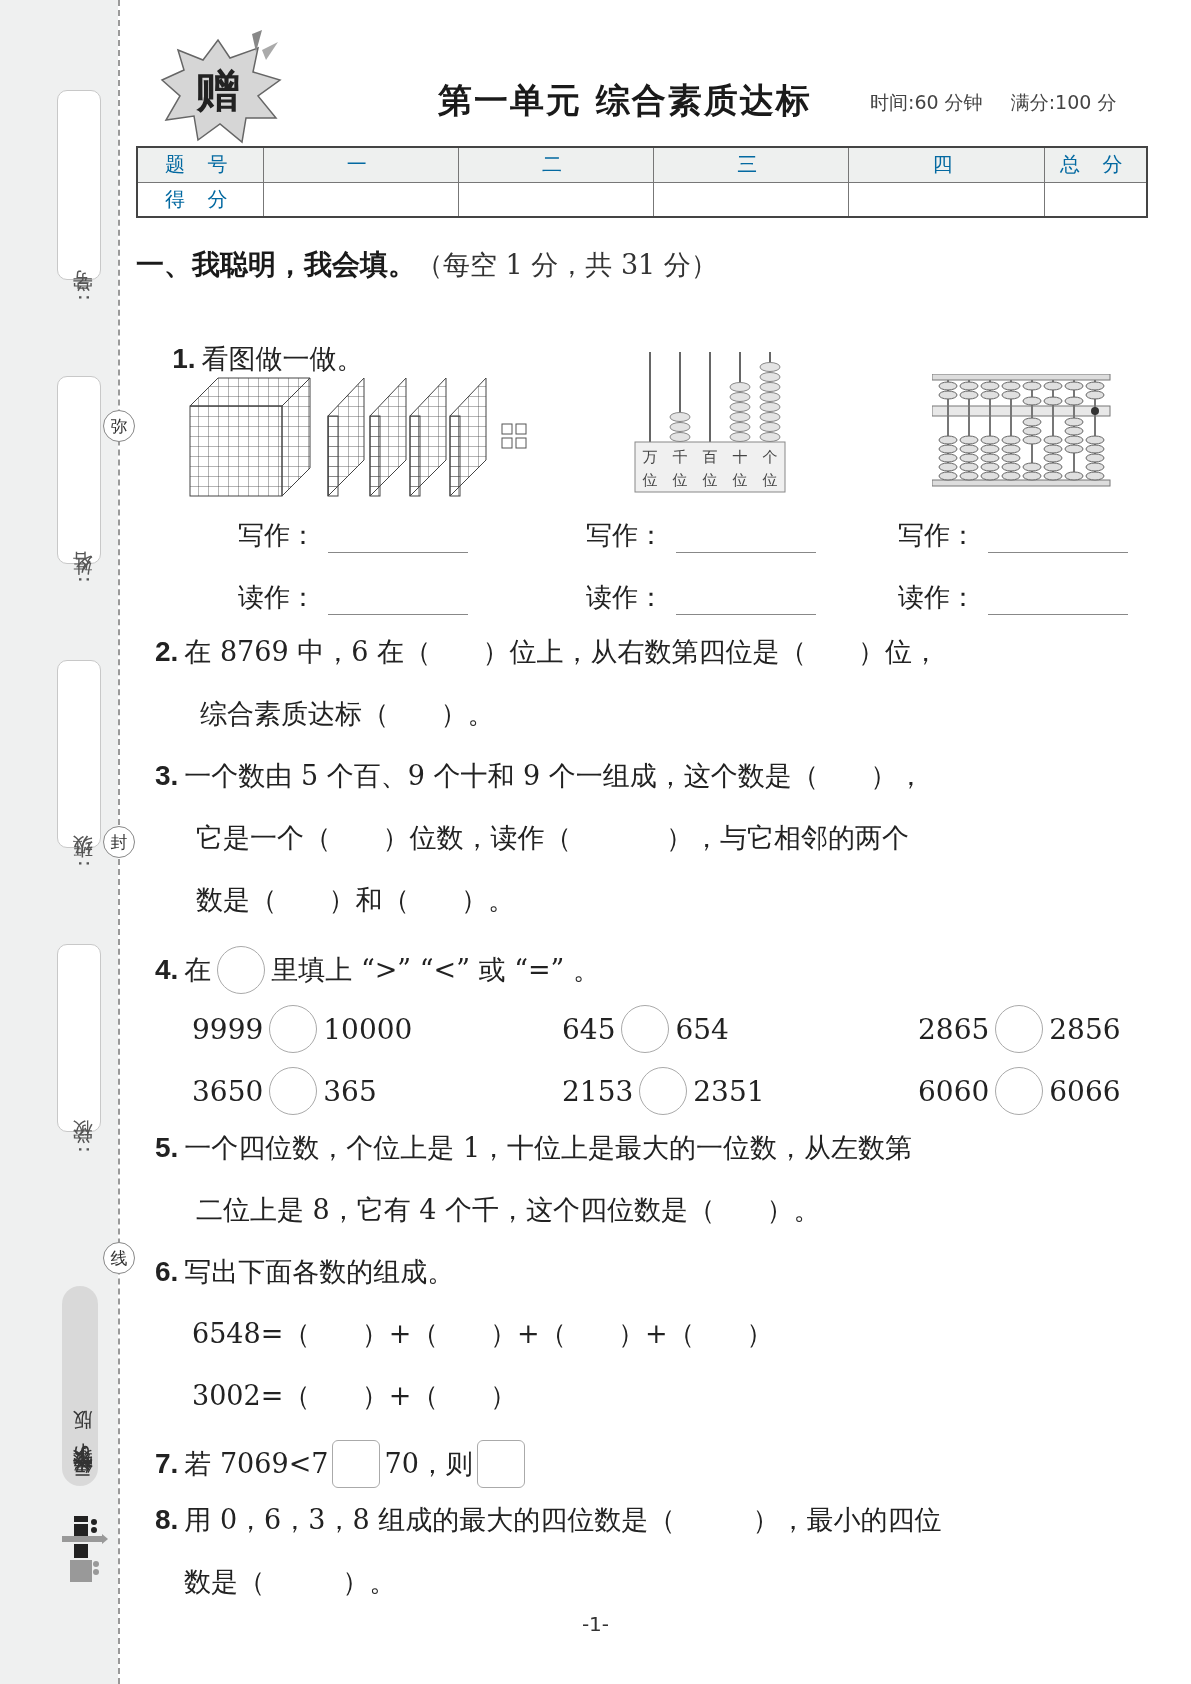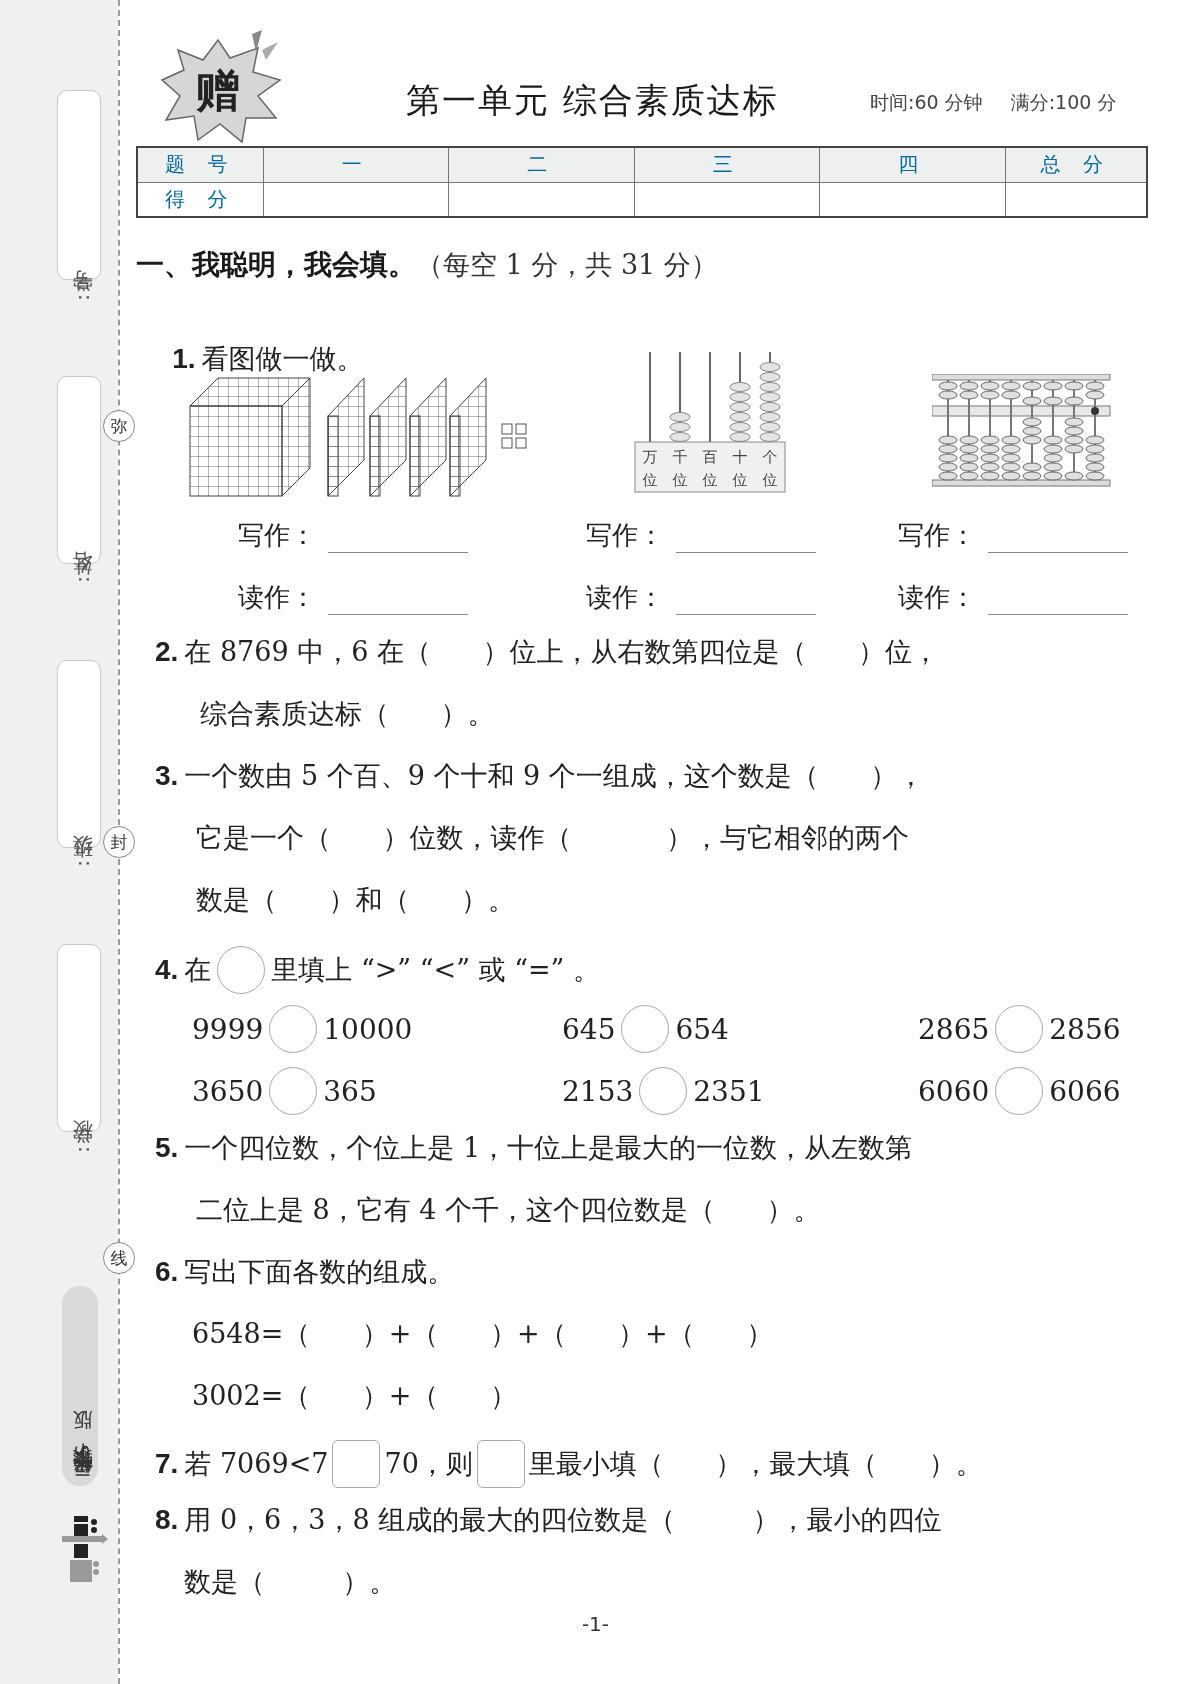--- a/index.html
+++ b/index.html
@@ -11,30 +11,30 @@
   .cutline { position: absolute; left: 118px; top: 0; height: 1684px; border-left: 2px dashed #9a9a9a; }
   .field-box { position: absolute; left: 57px; width: 44px; background: #fff; border: 1.5px solid #c8c8c8; border-radius: 10px; }
   .field-label { position: absolute; left: 68px; width: 24px; font-family: "DejaVu Sans", sans-serif; font-size: 20px; color: #555; writing-mode: vertical-rl; transform: rotate(180deg); letter-spacing: 4px; }
   .seal { position: absolute; left: 103px; width: 32px; height: 32px; border-radius: 50%; border: 1px solid #888; background: #fff; font-family: "DejaVu Sans", sans-serif; font-size: 17px; text-align: center; line-height: 30px; color: #333; }
   .spine { position: absolute; left: 62px; top: 1286px; width: 36px; height: 200px; background: #d9d9d9; border-radius: 18px; }
   .spine-text { position: absolute; left: 68px; top: 1300px; font-family: "DejaVu Sans", sans-serif; font-size: 20px; color: #333; writing-mode: vertical-rl; transform: rotate(180deg); height: 190px; text-align: left; }
   .brand-logo { position: absolute; left: 58px; top: 1516px; width: 50px; height: 70px; }
 
   
   .gift-badge { position: absolute; left: 158px; top: 30px; width: 130px; height: 115px; }
-  .title { position: absolute; left: 406px; top: 78px; font-size: 34px; font-weight: normal; letter-spacing: 2px; color: #1a1a1a; }
+  .title { position: absolute; left: 438px; top: 78px; font-size: 34px; font-weight: bold; letter-spacing: 2px; color: #1a1a1a; }
   .meta { position: absolute; left: 870px; top: 90px; font-family: "DejaVu Sans", sans-serif; font-size: 19px; color: #444; }
   .meta span { margin-right: 22px; }
 
   
   .score-table { position: absolute; left: 136px; top: 146px; width: 1012px; border-collapse: collapse; border: 2px solid #444; font-family: "DejaVu Sans", sans-serif; font-size: 20px; }
   .score-table td { border: 1px solid #777; height: 35px; text-align: center; letter-spacing: 8px; color: #0369a1; }
   .score-table tr.head td { background: #eef0ef; }
   .score-table td.c0 { width: 126px; }
-  .score-table td.c5 { width: 142px; }
+  .score-table td.c5 { width: 103px; }
 
   
   .section-title { position: absolute; left: 136px; top: 246px; font-family: "DejaVu Sans", sans-serif; font-size: 28px; font-weight: bold; color: #1a1a1a; }
   .section-title .note { font-weight: normal; font-family: "DejaVu Serif", serif; font-size: 27px; color: #333; }
   .line { position: absolute; font-size: 27px; color: #222; white-space: pre; }
   .qnum { font-family: "Liberation Sans", sans-serif; font-weight: bold; font-size: 28px; margin-right: 6px; }
 
   .label-row { position: absolute; font-size: 26px; color: #222; }
   .blank { display: inline-block; width: 140px; border-bottom: 1.5px solid #888; height: 26px; vertical-align: bottom; margin-left: 12px; }
 
@@ -317,19 +317,19 @@
   </div>
 
 <div class="line" style="left:155px;top:1130px"><span class="qnum">5.</span><span>一个四位数，个位上是 1，十位上是最大的一位数，从左数第</span></div>
 <div class="line" style="left:196px;top:1192px">二位上是 8，它有 4 个千，这个四位数是（      ）。</div>
 
 <div class="line" style="left:155px;top:1254px"><span class="qnum">6.</span><span>写出下面各数的组成。</span></div>
 <div class="line" style="left:192px;top:1316px">6548=（      ）+（      ）+（      ）+（      ）</div>
 <div class="line" style="left:192px;top:1378px">3002=（      ）+（      ）</div>
 
 <div class="line" style="left:155px;top:1440px;display:flex;align-items:center">
-  <span class="qnum">7.</span><span>若 7069&lt;7</span><span class="sq"></span><span>70，则</span><span class="sq"></span><span>里最小填（      ），最大填（      ）。</span>
+  <span class="qnum">7.</span><span>若 7069&lt;7</span><span class="sq"></span><span>70，则</span><span class="sq"></span>
 </div>
 
 <div class="line" style="left:155px;top:1502px"><span class="qnum">8.</span><span>用 0，6，3，8 组成的最大的四位数是（         ），最小的四位</span></div>
 <div class="line" style="left:184px;top:1564px">数是（         ）。</div>
 
 <div class="page-num">-1-</div>
 
 </body></html>

